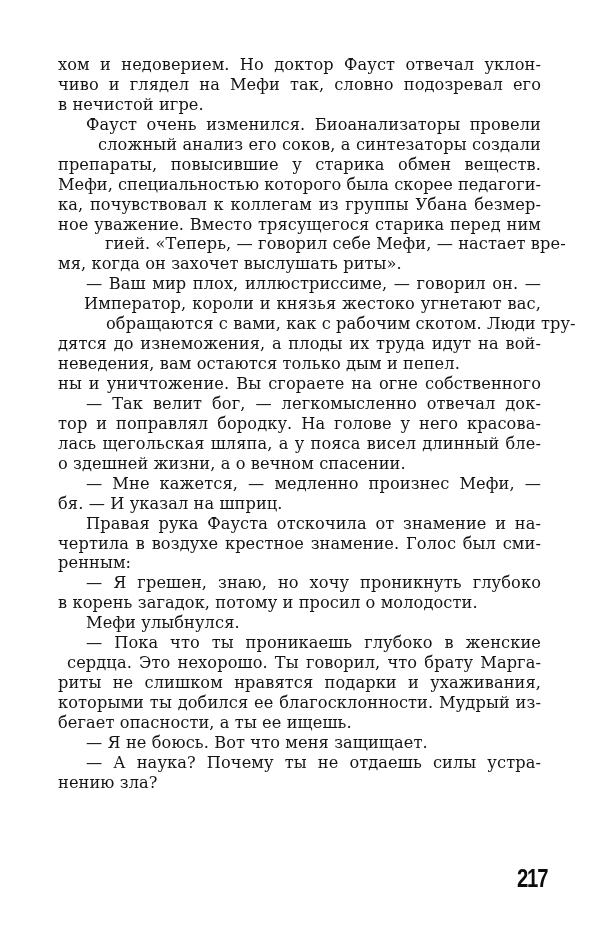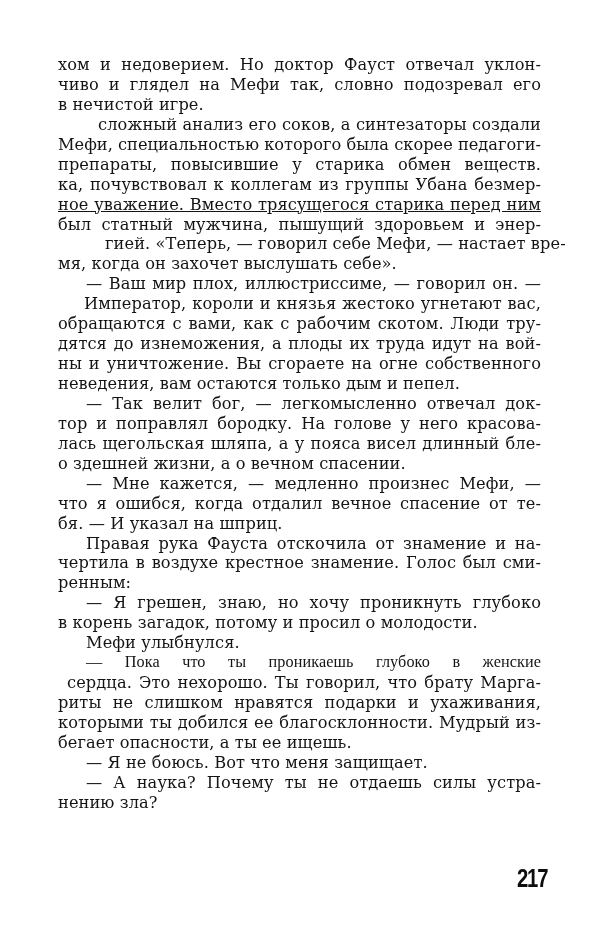--- a/index.html
+++ b/index.html
@@ -60,48 +60,47 @@
     }
   </style>
 </head>
 <body>
 
 <div class="page">
   <div class="text-block" id="text-block">
       <span class="line" style="white-space: nowrap;">хом и недоверием. Но доктор Фауст отвечал уклон-</span>
       <span class="line" style="white-space: nowrap;">чиво и глядел на Мефи так, словно подозревал его</span>
       <span class="line last">в нечистой игре.</span>
+      <span class="line indent" style="white-space: nowrap;">Фауст очень изменился. Биоанализаторы провели</span>
       <span class="line" style="white-space: nowrap; margin-left: 40px;">сложный анализ его соков, а синтезаторы создали</span>
+      <span class="line" style="white-space: nowrap;">препараты, повысившие у старика обмен веществ.</span>
       <span class="line" style="white-space: nowrap; letter-spacing: 0.0157475px;">Мефи, специальностью которого была скорее педагоги-</span>
-      <span class="line" style="white-space: nowrap;">препараты, повысившие у старика обмен веществ.</span>
       <span class="line" style="white-space: nowrap;">ка, почувствовал к коллегам из группы Убана безмер-</span>
-      <span class="line" style="white-space: nowrap; text-decoration: underline;">ное уважение. Вместо трясущегося старика перед ним</span>
-      <span class="line" style="white-space: nowrap;">был статный мужчина, пышущий здоровьем и энер-</span>
+      <span class="line" style="white-space: nowrap;">ное уважение. Вместо трясущегося старика перед ним</span>
       <span class="line" style="white-space: nowrap; margin-left: 47px;">гией. «Теперь, — говорил себе Мефи, — настает вре-</span>
-      <span class="line last">мя, когда он захочет выслушать себе».</span>
+      <span class="line last">мя, когда он захочет выслушать риты».</span>
       <span class="line indent" style="white-space: nowrap;">— Ваш мир плох, иллюстриссиме, — говорил он. —</span>
       <span class="line" style="white-space: nowrap; margin-left: 26px;">Император, короли и князья жестоко угнетают вас,</span>
-      <span class="line" style="white-space: nowrap;">обращаются с вами, как с рабочим скотом. Люди тру-</span>
+      <span class="line" style="white-space: nowrap; margin-left: 48px;">обращаются с вами, как с рабочим скотом. Люди тру-</span>
       <span class="line" style="white-space: nowrap;">дятся до изнеможения, а плоды их труда идут на вой-</span>
+      <span class="line last">неведения, вам остаются только дым и пепел.</span>
       <span class="line" style="white-space: nowrap;">ны и уничтожение. Вы сгораете на огне собственного</span>
-      <span class="line last">неведения, вам остаются только дым и пепел.</span>
       <span class="line indent" style="white-space: nowrap;">— Так велит бог, — легкомысленно отвечал док-</span>
       <span class="line" style="white-space: nowrap;">тор и поправлял бородку. На голове у него красова-</span>
       <span class="line" style="white-space: nowrap;">лась щегольская шляпа, а у пояса висел длинный бле-</span>
       <span class="line last">о здешней жизни, а о вечном спасении.</span>
       <span class="line indent" style="white-space: nowrap;">— Мне кажется, — медленно произнес Мефи, —</span>
-      <span class="line" style="white-space: nowrap;">что я ошибся, когда отдалил вечное спасение от те-</span>
       <span class="line last">бя. — И указал на шприц.</span>
       <span class="line indent" style="white-space: nowrap;">Правая рука Фауста отскочила от знамение и на-</span>
       <span class="line" style="white-space: nowrap;">чертила в воздухе крестное знамение. Голос был сми-</span>
       <span class="line last">ренным:</span>
       <span class="line indent" style="white-space: nowrap;">— Я грешен, знаю, но хочу проникнуть глубоко</span>
       <span class="line last">в корень загадок, потому и просил о молодости.</span>
       <span class="line indent last">Мефи улыбнулся.</span>
-      <span class="line indent" style="white-space: nowrap; font-family: Liberation Serif, serif;">— Пока что ты проникаешь глубоко в женские</span>
+      <span class="line indent" style="white-space: nowrap;">— Пока что ты проникаешь глубоко в женские</span>
       <span class="line" style="white-space: nowrap; margin-left: 9px;">сердца. Это нехорошо. Ты говорил, что брату Марга-</span>
       <span class="line" style="white-space: nowrap;">риты не слишком нравятся подарки и ухаживания,</span>
       <span class="line" style="white-space: nowrap;">которыми ты добился ее благосклонности. Мудрый из-</span>
       <span class="line last">бегает опасности, а ты ее ищешь.</span>
       <span class="line indent last">— Я не боюсь. Вот что меня защищает.</span>
       <span class="line indent" style="white-space: nowrap;">— А наука? Почему ты не отдаешь силы устра-</span>
       <span class="line last">нению зла?</span>
     </div>
   <div class="page-number">217</div>
 </div>

